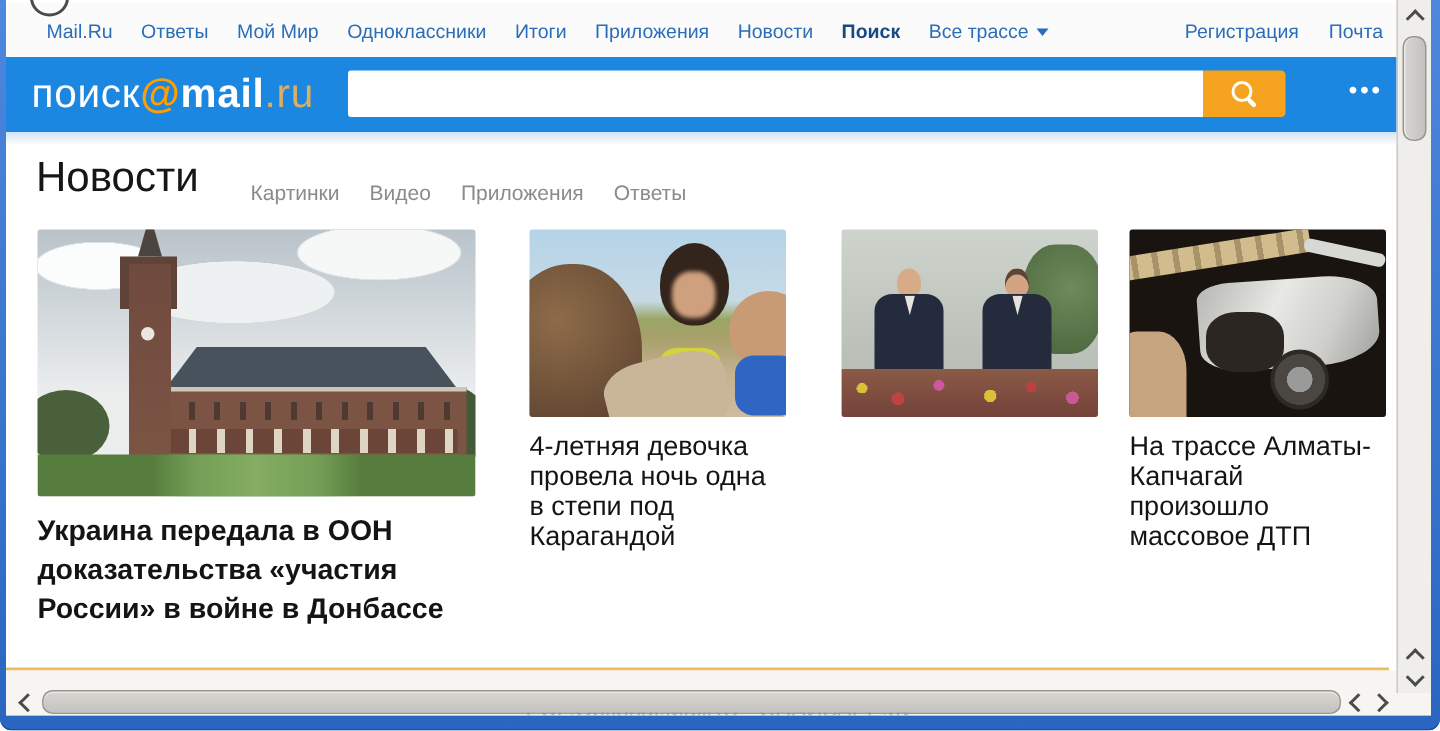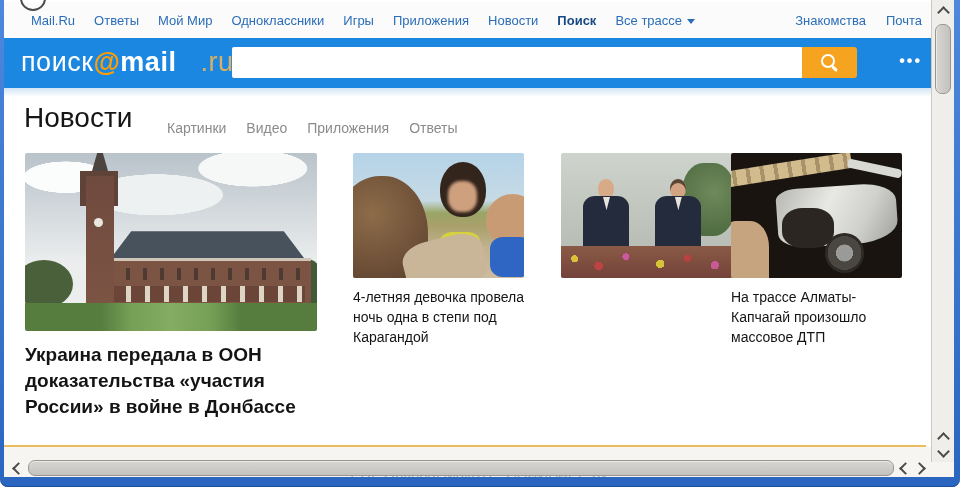--- a/index.html
+++ b/index.html
@@ -21,47 +21,47 @@
   .auth{display:flex;gap:20px;margin-right:32px;}
   .tri{display:inline-block;width:0;height:0;border-left:4px solid transparent;border-right:4px solid transparent;
        border-top:5px solid #2a6db8;margin-left:5px;vertical-align:1px;}
 
   
   .bluebar{position:absolute;left:0;top:38px;right:0;height:50px;background:#1c87e0;}
   .logo{position:absolute;left:17px;top:8px;font-size:27px;line-height:33px;cursor:pointer;white-space:nowrap;letter-spacing:.5px;}
   .lg-w{color:#fff;}
   .lg-at{color:#ff9e00;font-weight:bold;}
   .lg-m{color:#fff;font-weight:bold;}
-  .lg-ru{color:#d9af63;padding-left:24px;}
+  .lg-ru{color:#d9af63;}
   .searchform{position:absolute;left:228px;top:9px;display:flex;}
   .sinput{width:552px;height:31px;border:0;outline:none;border-radius:2px 0 0 2px;font-size:15px;padding:0 9px;background:#fff;}
   .sbtn{width:55px;height:31px;border:0;background:#f6a41f;border-radius:0 3px 3px 0;cursor:pointer;position:relative;}
   .mag{position:absolute;left:19px;top:7px;width:10px;height:10px;border:2.5px solid #fff;border-radius:50%;}
   .mag::after{content:"";position:absolute;width:3px;height:7px;background:#fff;left:10px;top:9px;transform:rotate(-45deg);border-radius:2px;}
   .dots{position:absolute;right:32px;top:14px;background:none;border:0;color:#fff;font-size:16px;font-weight:bold;
         letter-spacing:2px;cursor:pointer;padding:0;}
   .fade{position:absolute;left:0;top:88px;right:0;height:9px;background:linear-gradient(#d2e5f5,#ffffff);}
 
   
   .ptitle{position:absolute;left:20px;top:102px;margin:0;font-size:28px;font-weight:400;color:#161616;}
   .tabs{position:absolute;left:163px;top:120px;display:flex;gap:20px;font-size:14px;}
   .tab{color:#8b8b8b;text-decoration:none;cursor:pointer;white-space:nowrap;}
 
   
   .card{position:absolute;top:153px;}
   .c1{left:21px;width:292px;}
   .c2{left:349px;width:171px;}
   .c3{left:557px;width:171px;}
-  .c4{left:727px;width:171px;}
+  .c4{left:749px;width:171px;}
   .thumb{position:relative;width:100%;overflow:hidden;border-radius:2px;cursor:pointer;}
   .c1 .thumb{height:178px;}
   .c2 .thumb,.c3 .thumb,.c4 .thumb{height:125px;}
   .headline{margin:0;font-weight:400;color:#141414;cursor:pointer;}
   .big{margin-top:11px;font-size:19px;line-height:26px;font-weight:bold;}
-  .small{margin-top:9px;font-size:14px;line-height:20px;}
+  .small{margin-top:9px;font-size:18px;line-height:20px;}
   .sh{position:absolute;display:block;}
 
   
   .s1{background:linear-gradient(180deg,#b9c3ca 0%,#d9dee1 40%,#eceeee 62%);}
   .s1-sky{left:0;top:0;right:0;height:62%;
     background:radial-gradient(ellipse 70px 26px at 14% 22%,#fbfcfc 60%,transparent 61%),
                radial-gradient(ellipse 90px 30px at 78% 14%,#f6f8f8 60%,transparent 61%),
                radial-gradient(ellipse 110px 34px at 45% 38%,#eef1f2 60%,transparent 61%);}
   .s1-treeL{left:-10px;bottom:13%;width:58px;height:48px;border-radius:50%;background:#49603b;}
   .s1-treeR{right:-8px;bottom:12%;width:48px;height:52px;border-radius:46%;background:#425a35;}
@@ -150,29 +150,29 @@
 <div id="window">
   <div id="page">
     <div class="chip"></div>
 
     <div class="topbar">
       <nav class="tlinks">
         <a class="tlink">Mail.Ru</a>
         <a class="tlink">Ответы</a>
         <a class="tlink">Мой Мир</a>
         <a class="tlink">Одноклассники</a>
-        <a class="tlink">Игры</a>
+        <a class="tlink">Итоги</a>
         <a class="tlink">Приложения</a>
         <a class="tlink">Новости</a>
         <a class="tlink active">Поиск</a>
         <a class="tlink"><span>Все трассе</span><span class="tri"></span></a>
       </nav>
       <div class="tspacer"></div>
       <div class="auth">
-        <a class="tlink">Знакомства</a>
+        <a class="tlink">Регистрация</a>
         <a class="tlink">Почта</a>
       </div>
     </div>
 
     <header class="bluebar">
       <div class="logo"><span class="lg-w">поиск</span><span class="lg-at">@</span><span class="lg-m">mail</span><span class="lg-ru">.ru</span></div>
       <form class="searchform">
         <input class="sinput" type="text" value="" style="">
         <button type="submit" class="sbtn">
             <span class="mag"></span>

